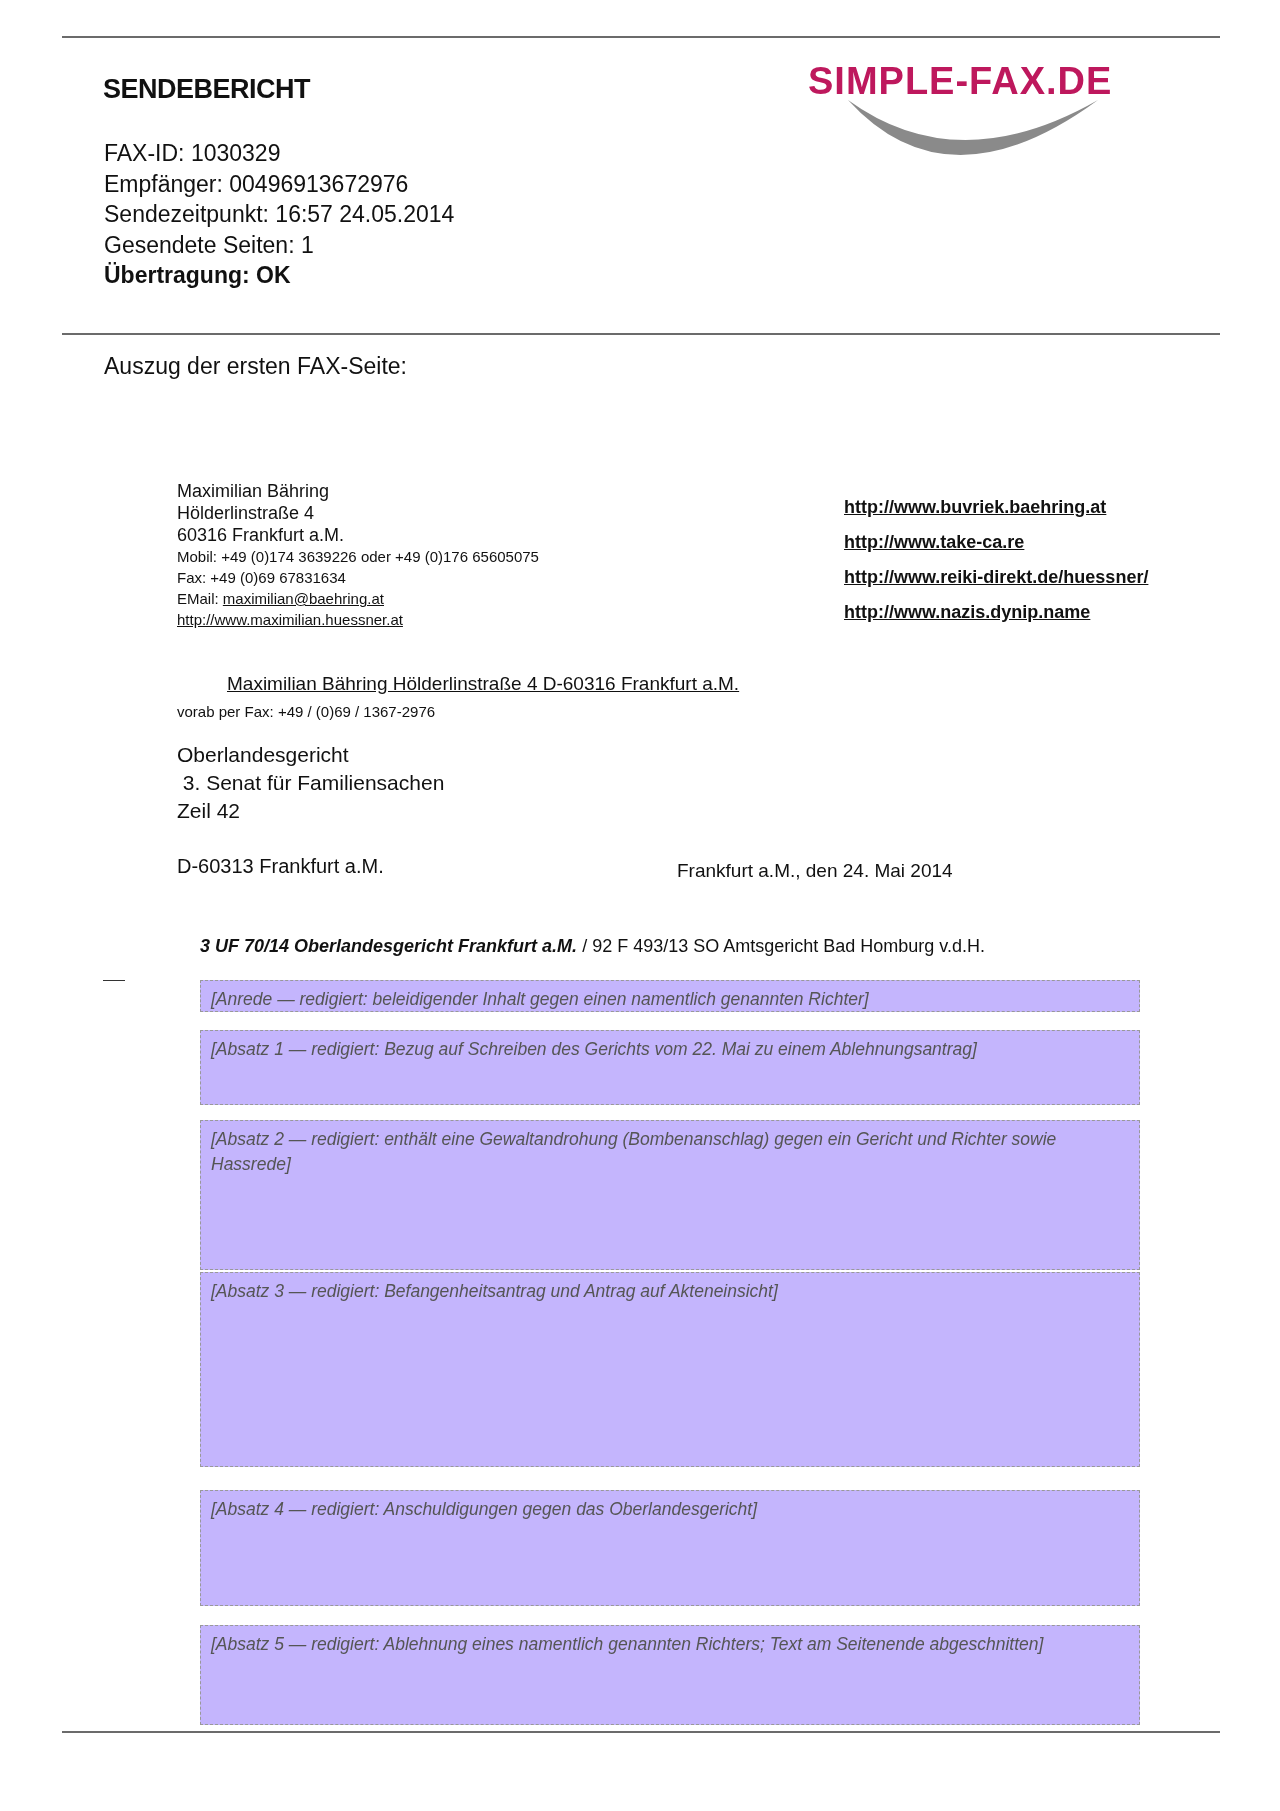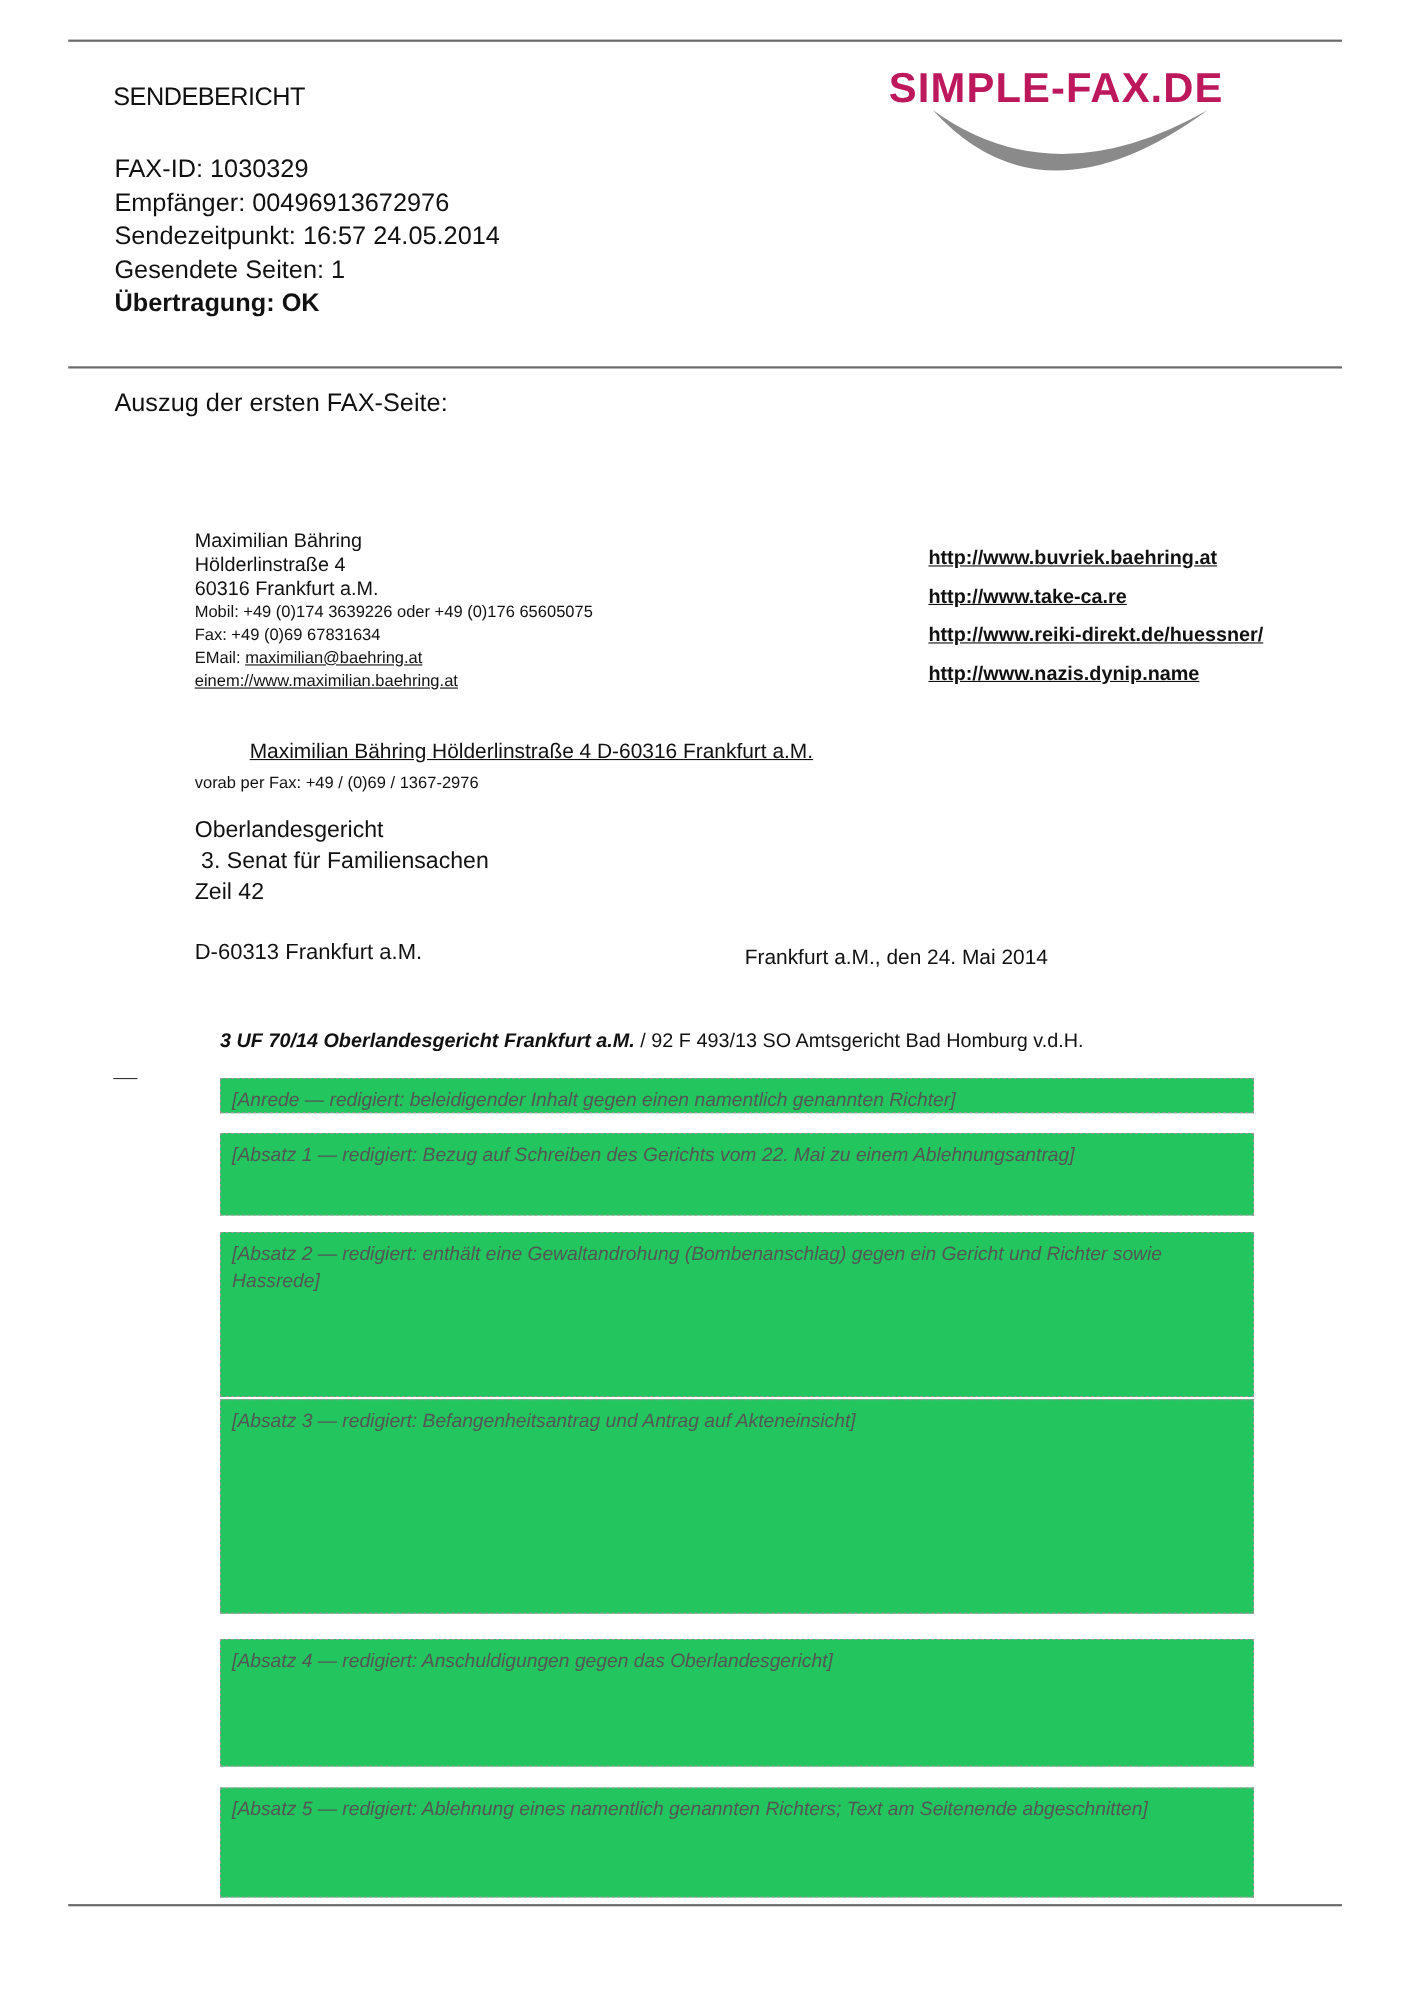--- a/index.html
+++ b/index.html
@@ -3,21 +3,21 @@
   <meta charset="utf-8">
   <style>
     html, body { margin: 0; padding: 0; background: #ffffff; }
     body { width: 1280px; height: 1811px; position: relative; overflow: hidden;
            font-family: "Liberation Sans", sans-serif; color: #111; }
     .rule { position: absolute; left: 62px; width: 1158px; height: 2px; background: #6b6b6b; }
     .rule.top { top: 36px; }
     .rule.mid { top: 333px; }
     .rule.bottom { top: 1731px; }
 
-    .title { position: absolute; left: 103px; top: 74px; font-size: 23px; font-weight: normal;
+    .title { position: absolute; left: 103px; top: 74px; font-size: 27px; font-weight: bold;
              letter-spacing: -0.5px; }
     .logo { position: absolute; left: 808px; top: 60px; width: 390px; height: 90px; }
     .logo-text { position: absolute; left: 0; top: 0; font-size: 38px; font-weight: bold;
                  letter-spacing: 1px; color: #be185d; font-family: Liberation Sans, sans-serif; }
     .logo svg { position: absolute; left: 0; top: 0; }
 
     .meta { position: absolute; left: 104px; top: 138px; font-size: 23px; line-height: 30.5px; }
     .meta div { white-space: nowrap; }
     .meta .bold { font-weight: bold; }
 
@@ -37,21 +37,21 @@
     .recipient { position: absolute; left: 177px; top: 741px; font-size: 21px; line-height: 28px; }
     .recipient-city { position: absolute; left: 177px; top: 855px; font-size: 20px; }
     .date { position: absolute; left: 677px; top: 860px; font-size: 19px; }
 
     .ref { position: absolute; left: 200px; top: 936px; font-size: 18px; white-space: nowrap; }
     .ref .b { font-weight: bold; font-style: italic; }
 
     .dash { position: absolute; left: 103px; top: 980px; width: 22px; height: 1px; background: #333; }
 
     .body-block { position: absolute; left: 200px; width: 940px; font-size: 17.5px; line-height: 25px; }
-    .redacted { background: #22c55e; border: 1px dashed #999; color: #555; font-style: italic;
+    .redacted { background: #c4b5fd; border: 1px dashed #999; color: #555; font-style: italic;
                 padding: 6px 10px; box-sizing: border-box; }
   </style>
 </head>
 <body>
 
 <div class="rule top"></div>
 
 <div class="title">SENDEBERICHT</div>
 
 <div class="logo">
@@ -75,21 +75,21 @@
 
 <div class="sender">
   <div>Maximilian Bähring</div>
   <div>Hölderlinstraße 4</div>
   <div>60316 Frankfurt a.M.</div>
   <div class="small">Mobil: +49 (0)174 3639226 oder +49 (0)176 65605075</div>
   <div class="small">Fax: +49 (0)69 67831634</div>
   <div class="small">
     <span>EMail: </span><a>maximilian@baehring.at</a>
   </div>
-  <div class="small"><a>einem://www.maximilian.baehring.at</a></div>
+  <div class="small"><a>http://www.maximilian.huessner.at</a></div>
 </div>
 
 <div class="links">
   <div><a>http://www.buvriek.baehring.at</a></div>
   <div><a>http://www.take-ca.re</a></div>
   <div><a>http://www.reiki-direkt.de/huessner/</a></div>
   <div><a>http://www.nazis.dynip.name</a></div>
 </div>
 
 <div class="sender-line">Maximilian Bähring  Hölderlinstraße 4 D-60316 Frankfurt  a.M.</div>

